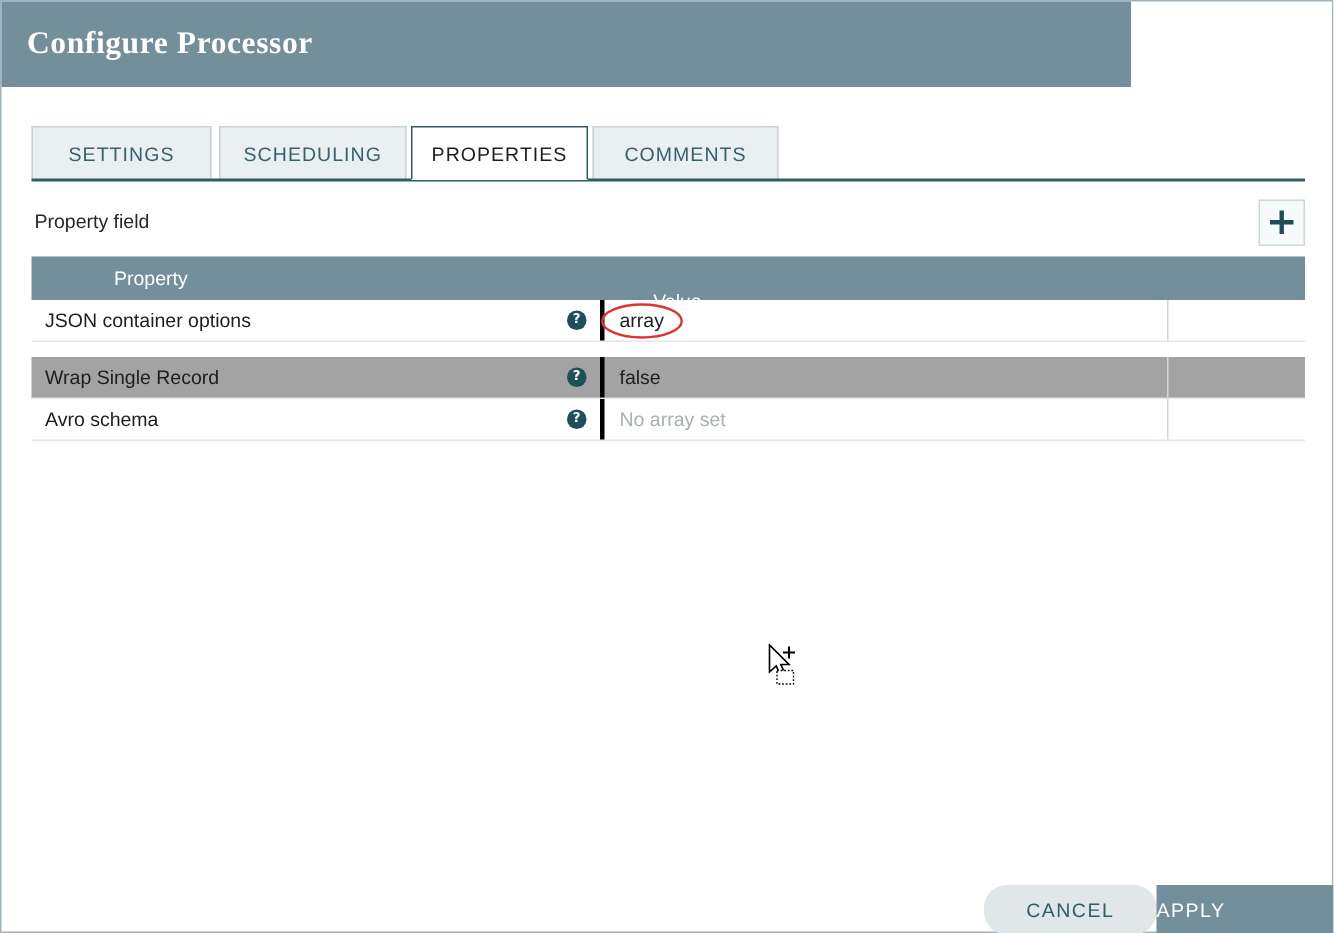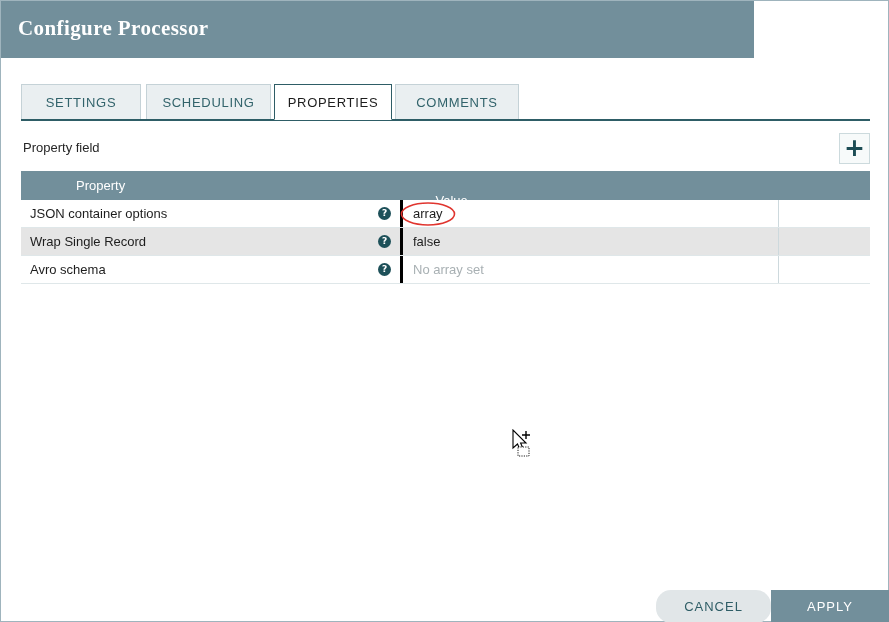--- a/index.html
+++ b/index.html
@@ -147,21 +147,21 @@
 
   .table-row {
     display: flex;
     height: 27px;
     align-items: stretch;
     border-bottom: 1px solid #dfe7e9;
     background: #ffffff;
     font-size: 13px;
     color: #1d1d1d;
   }
-  .table-row.alt { background: #e5e5e5; }
+  .table-row.alt { background: #a3a3a3; margin-top: 10px; }
 
   .cell-property {
     width: 379px;
     box-sizing: border-box;
     padding-left: 9px;
     display: flex;
     align-items: center;
     position: relative;
     gap: 13px;
   }
@@ -240,21 +240,20 @@
     left: 770px;
     top: 589px;
     width: 118px;
     height: 33px;
     background: #728f9b;
     color: #ffffff;
     font-size: 13px;
     letter-spacing: 1px;
     display: flex;
     align-items: center;
-    justify-content: center;
     cursor: pointer;
     user-select: none;
   }
 </style>
 </head>
 <body>
 
 <div id="dialog">
 
   <div id="dialog-header">

